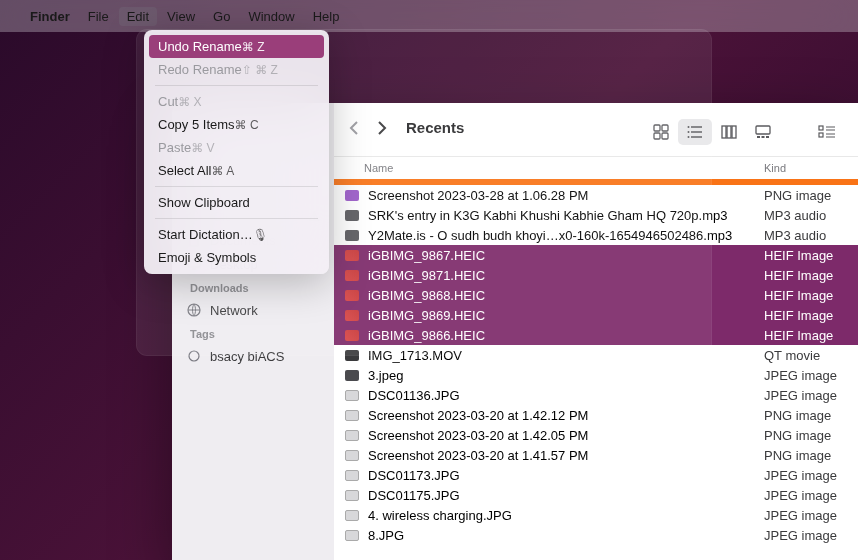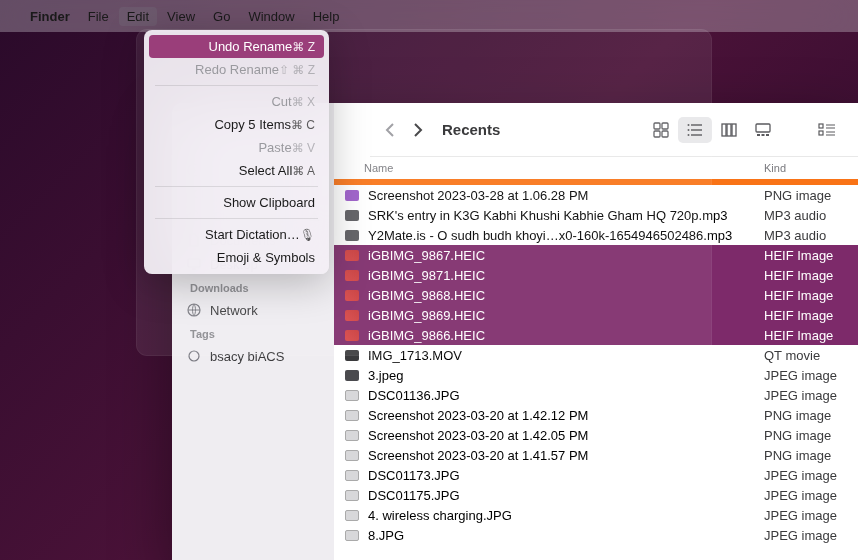--- a/index.html
+++ b/index.html
@@ -10,41 +10,41 @@
 .menubar .apple { font-size: 14px; }
 .menubar .item { cursor: default; }
 .menubar .item.bold { font-weight: 600; }
 .menubar .item.active { background: rgba(120,120,128,0.25); padding: 2px 8px; border-radius: 4px; margin: 0 -8px; }
 
 
 .highlight-overlay { position: absolute; top: 30px; left: 137px; width: 574px; height: 325px; background: rgba(255,255,255,0.08); border-radius: 10px; pointer-events: none; z-index: 5; box-shadow: 0 0 0 1px rgba(255,255,255,0.12); }
 
 
 .dropdown { position: absolute; top: 30px; left: 144px; width: 185px; background: rgba(242,238,244,0.95); backdrop-filter: blur(30px); border-radius: 8px; padding: 5px; box-shadow: 0 8px 40px rgba(0,0,0,0.25); z-index: 20; font-size: 13px; }
-.dropdown .row { display: flex; justify-content: flex-end; align-items: center; padding: 4px 9px; border-radius: 4px; color: #1a1a1a; }
+.dropdown .row { display: flex; justify-content: flex-start; align-items: center; padding: 4px 9px; border-radius: 4px; color: #1a1a1a; }
 .dropdown .row.hl { background: #9a3e7a; color: #fff; }
 .dropdown .row.dis { color: #9a9a9f; }
 .dropdown .row .sc { font-size: 12px; opacity: 0.7; }
 .dropdown .row.hl .sc { color: #fff; opacity: 0.9; }
 .dropdown hr { border: none; border-top: 1px solid rgba(0,0,0,0.1); margin: 4px 6px; }
 .dropdown .mic { opacity: 0.4; }
 
 
 .finder { position: absolute; top: 103px; left: 172px; right: 0; bottom: 0; background: #fff; border-radius: 10px 0 0 0; display: flex; overflow: hidden; box-shadow: 0 20px 60px rgba(0,0,0,0.4); }
 
 
 .sidebar { width: 162px; background: rgba(236,234,238,0.85); backdrop-filter: blur(20px); padding: 55px 0 10px 0; font-size: 13px; overflow: hidden; }
 .sidebar .group-label { color: #8a8a8f; font-size: 11px; font-weight: 600; padding: 6px 18px 4px; }
 .sidebar .sb-item { display: flex; align-items: center; gap: 8px; padding: 4px 14px; color: #3a3a3c; }
 .sidebar .sb-item .ic { width: 16px; height: 16px; display: flex; align-items: center; justify-content: center; color: #7a7a82; }
 .sidebar .sb-item .warn { margin-left: auto; color: #9a9a9f; }
 
 
 .main { flex: 1; background: #fff; display: flex; flex-direction: column; }
-.toolbar { height: 54px; display: flex; align-items: center; padding: 0 14px; gap: 10px; border-bottom: 1px solid #e8e8e8; margin-left: 36px; }
+.toolbar { height: 54px; display: flex; padding: 16px 14px; gap: 10px; border-bottom: 1px solid #e8e8e8; }
 .toolbar .nav { display: flex; gap: 16px; color: #9a9a9f; }
 .toolbar .nav .forward { color: #3a3a3c; }
 .toolbar .title { font-size: 15px; font-weight: 600; color: #2a2a2c; margin-left: 8px; }
 .toolbar .spacer { flex: 1; }
 .toolbar .view-btns { display: flex; gap: 0; }
 .toolbar .vbtn { width: 34px; height: 26px; display: flex; align-items: center; justify-content: center; color: #5a5a5e; border-radius: 5px; }
 .toolbar .vbtn.active { background: #e8e8ea; }
 
 
 .list-header { display: flex; padding: 5px 0; border-bottom: 6px solid #f97316; font-size: 11px; color: #7a7a7f; }

